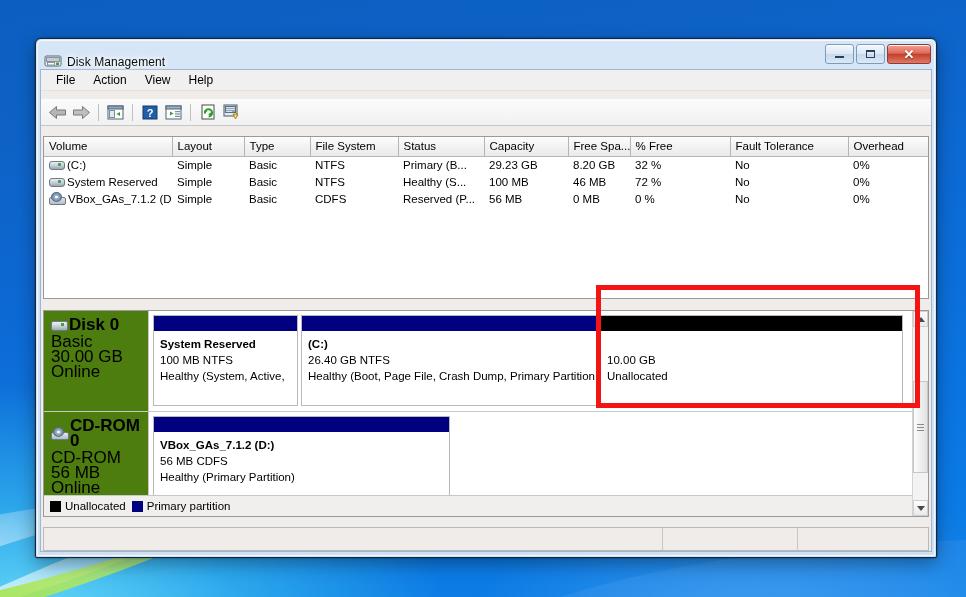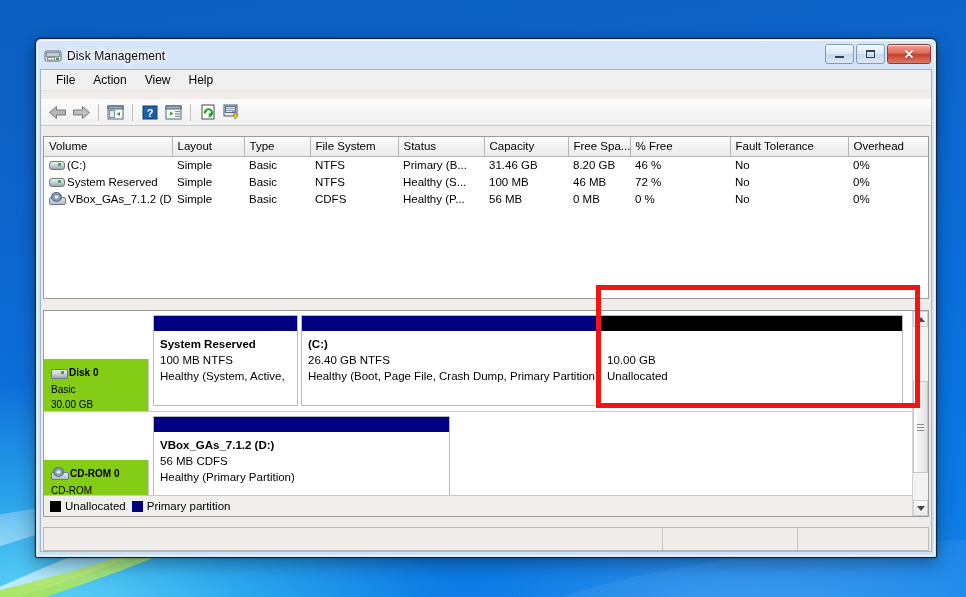--- a/index.html
+++ b/index.html
@@ -32,21 +32,21 @@
     display: flex; flex-direction: column;
   }
   .glass-edge {
     position:absolute; inset:1px; border-radius:5px 5px 1px 1px;
     border:1px solid rgba(255,255,255,.75); pointer-events:none;
   }
 
   
   .titlebar {
     height: 26px; flex: 0 0 26px;
-    display: flex; align-items: center;
+    display: flex; align-items: flex-end;
     padding-left: 4px;
     position: relative;
   }
   .title-icon {
     width: 18px; height: 16px; margin-right: 5px;
     position: relative; flex: 0 0 18px;
   }
   .title-text {
     font-size: 12px; color: #0b0b0b;
     text-shadow: 0 0 4px #fff, 0 0 7px #fff, 0 0 10px #fff;
@@ -189,26 +189,25 @@
     position: relative;
   }
   .disk-row {
     display: flex;
     border-bottom: 1px solid #c8c8c8;
     background: #fff;
     min-height: 101px;
   }
   .disk-info {
     flex: 0 0 105px;
-    background: #84cc16;
+    background: #4d7c0f;
     border-right: 1px solid #c8c8c8;
     padding: 6px 6px 4px 7px;
-    font-size: 10px; color: #000;
+    font-size: 17px; color: #000;
     line-height: 15px;
-    margin-top: 48px;
   }
   .disk-title { display: flex; align-items: center; gap: 3px; font-weight: bold; margin-bottom: 2px; }
   .disk-ico {
     width: 15px; height: 11px; flex: 0 0 15px; position: relative;
   }
   .disk-ico::before {
     content:''; position:absolute; left:0; top:2px; width:15px; height:8px;
     background: linear-gradient(180deg,#eef2f5 0%, #c6cfd7 55%, #9ba7b2 100%);
     border:1px solid #6d7b87; border-radius:2px;
   }
@@ -473,23 +472,23 @@
             <td class="vol-cell">
               <span class="vol-name">
                 <span class="ico-hdd"></span>
                 <span>(C:)</span>
               </span>
             </td>
             <td>Simple</td>
             <td>Basic</td>
             <td>NTFS</td>
             <td>Primary (B...</td>
-            <td>31.46 GB</td>
+            <td>29.23 GB</td>
             <td>8.20 GB</td>
-            <td>46 %</td>
+            <td>32 %</td>
             <td>No</td>
             <td>0%</td>
           </tr>
           <tr>
             <td class="vol-cell">
               <span class="vol-name">
                 <span class="ico-hdd"></span>
                 <span>System Reserved</span>
               </span>
             </td>
@@ -506,21 +505,21 @@
           <tr>
             <td class="vol-cell">
               <span class="vol-name">
                 <span class="ico-cd"></span>
                 <span>VBox_GAs_7.1.2 (D:)</span>
               </span>
             </td>
             <td>Simple</td>
             <td>Basic</td>
             <td>CDFS</td>
-            <td>Healthy (P...</td>
+            <td>Reserved (P...</td>
             <td>56 MB</td>
             <td>0 MB</td>
             <td>0 %</td>
             <td>No</td>
             <td>0%</td>
           </tr>
         </tbody>
       </table>
     </div>
 

